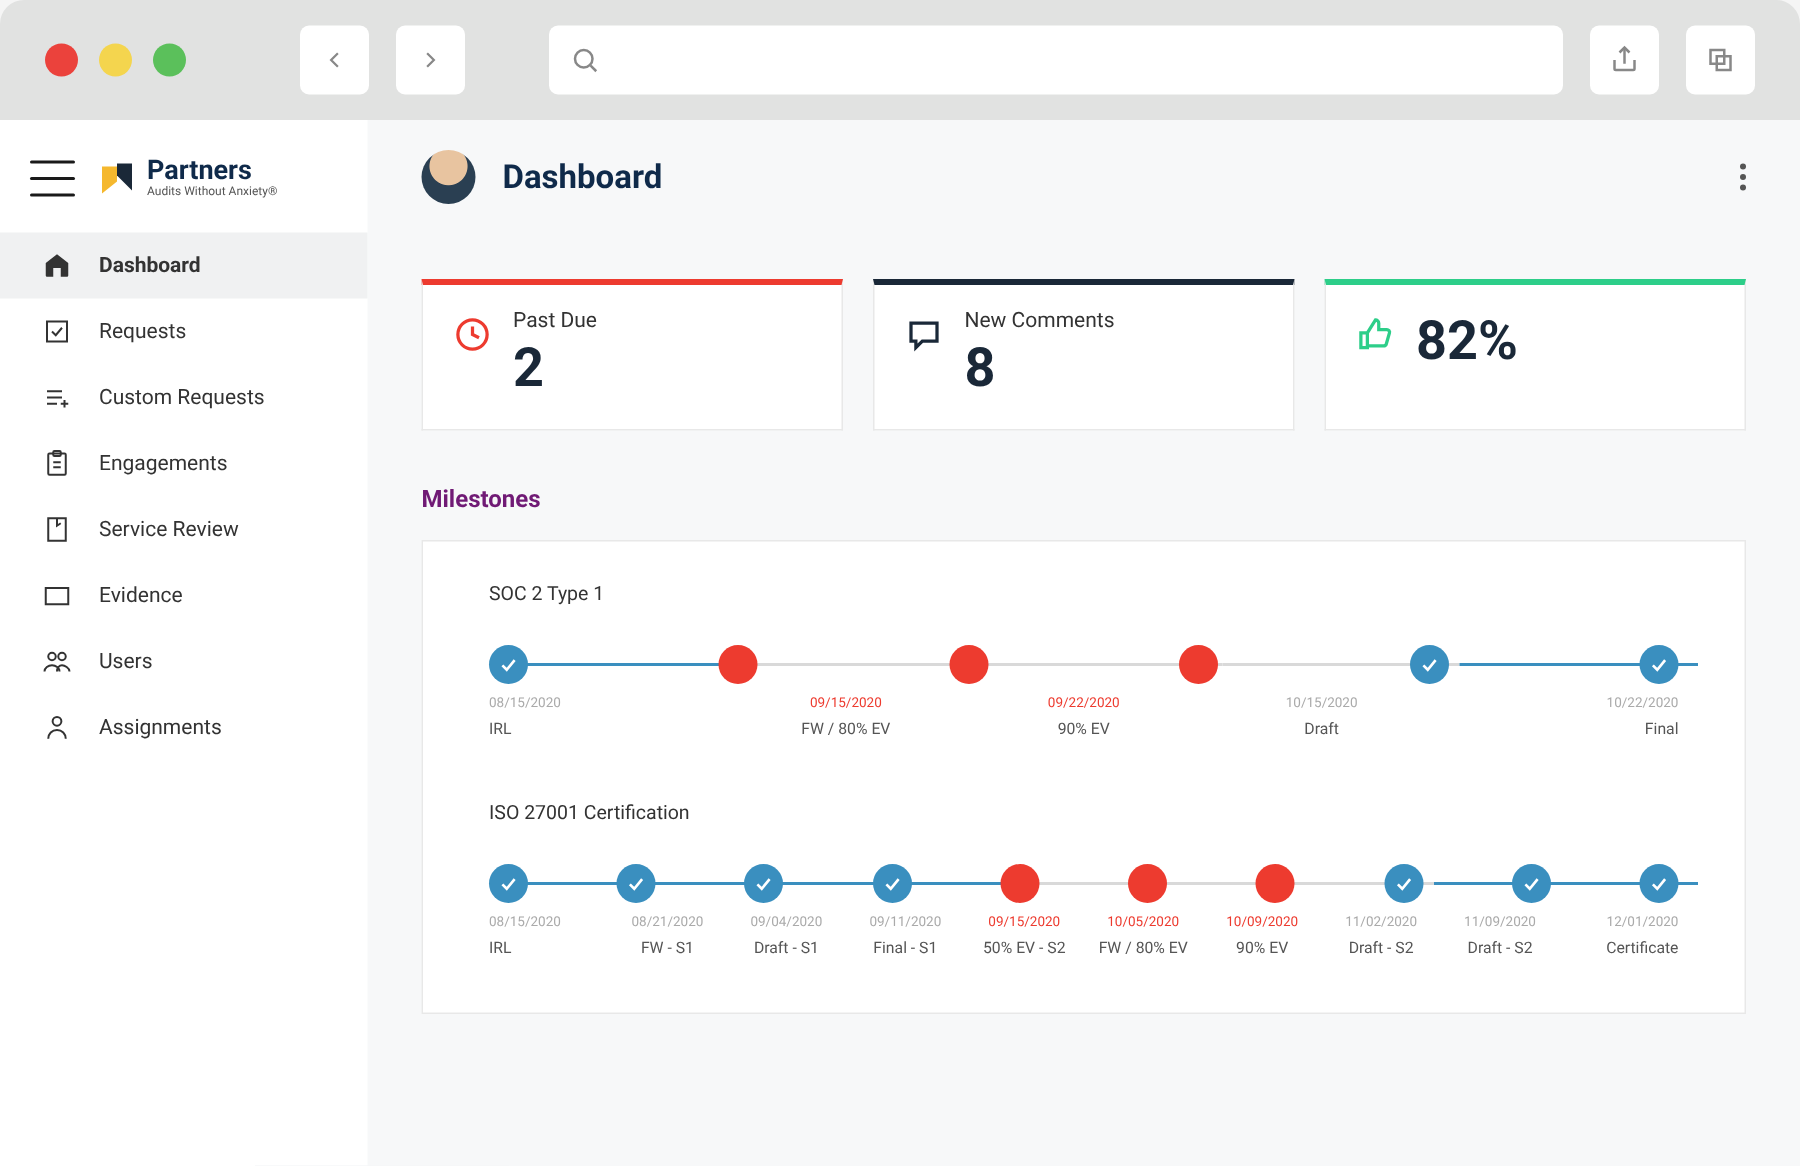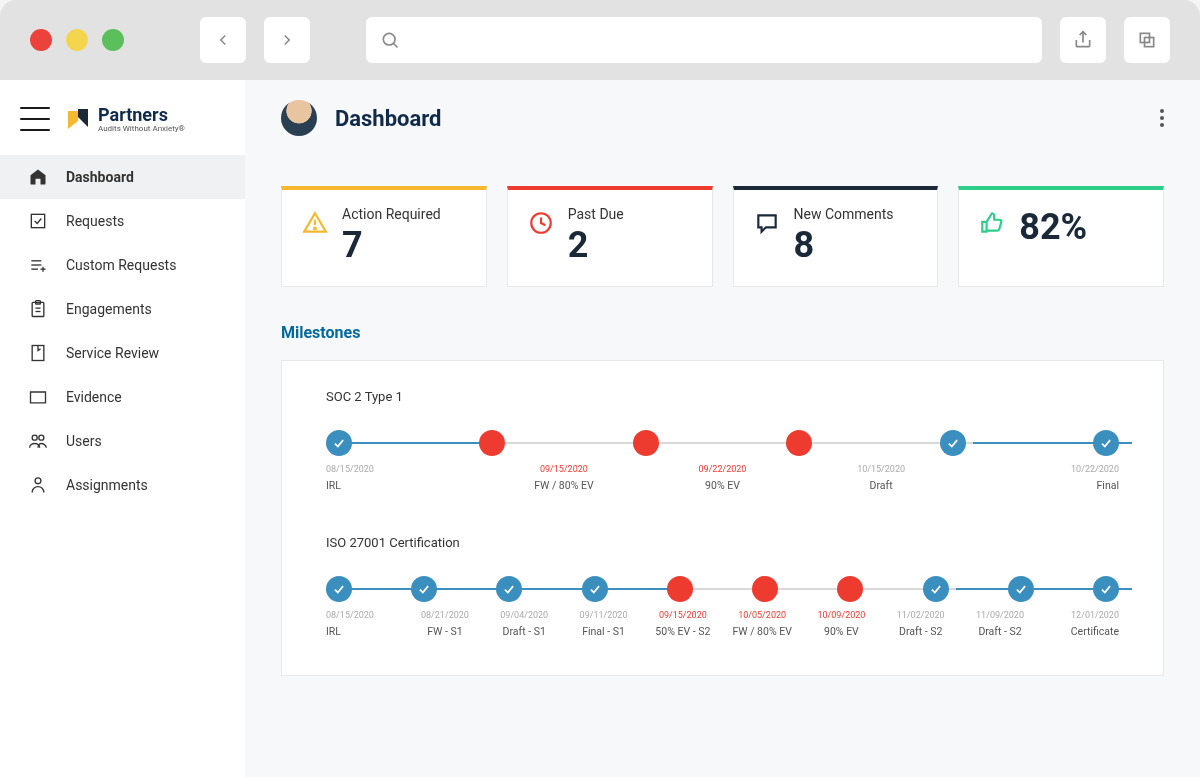--- a/index.html
+++ b/index.html
@@ -31,21 +31,21 @@
   .url-bar svg{width:20px;height:20px;stroke:#888;stroke-width:2;fill:none;}
   .chrome-btn{width:46px;height:46px;border-radius:6px;background:#fff;display:flex;align-items:center;justify-content:center;cursor:pointer;}
   .chrome-btn svg{width:20px;height:20px;stroke:#888;stroke-width:2;fill:none;}
 
   
   .app { display:flex; height:697px; background:#f7f8f9; }
   .sidebar { width:245px; background:#fff; display:flex; flex-direction:column; padding-top:15px;}
   .sidebar-header { display:flex; align-items:center; gap:14px; padding:10px 20px 22px; }
   .hamburger { width:30px; height:24px; display:flex; flex-direction:column; justify-content:space-between; cursor:pointer;}
   .hamburger span{height:2px;background:#1a1a1a;border-radius:2px;display:block;}
-  .logo{display:flex;align-items:center;gap:6px;}
+  .logo{display:flex;align-items:flex-start;gap:6px;}
   .logo-mark{width:28px;height:28px;position:relative;}
   .logo-text{font-weight:700;font-size:18px;color:#0f2a4a;line-height:1;}
   .logo-tag{font-size:8px;color:#555;white-space:nowrap;}
   .nav{list-style:none;}
   .nav li{display:flex;align-items:center;gap:18px;padding:12px 28px;cursor:pointer;font-size:14px;color:#333;}
   .nav li.active{background:#f0f1f2;font-weight:700;}
   .nav-icon{width:20px;height:20px;stroke:#333;stroke-width:1.6;fill:none;flex-shrink:0;}
 
   .main{flex:1;padding:20px 36px;overflow:auto;}
   .main-header{display:flex;align-items:center;gap:18px;margin-bottom:50px;}
@@ -57,32 +57,32 @@
   .cards{display:flex;gap:20px;margin-bottom:36px;}
   .card{flex:1;background:#fff;border:1px solid #e8e8e8;border-top:4px solid;padding:16px 20px 20px;display:flex;gap:14px;align-items:flex-start;}
   .card .card-icon{width:26px;height:26px;margin-top:4px;flex-shrink:0;}
   .card-label{font-size:14px;color:#333;margin-bottom:2px;}
   .card-value{font-size:36px;font-weight:700;color:#1a2838;}
   .c-yellow{border-top-color:#f5b82e;}
   .c-red{border-top-color:#ed3b2f;}
   .c-navy{border-top-color:#1a2838;}
   .c-green{border-top-color:#2dce89;}
 
-  .section-title{font-size:16px;color:#0369a1;margin-bottom:18px;}
+  .section-title{font-size:16px;color:#701a75;margin-bottom:18px;}
   .milestones-card{background:#fff;border:1px solid #e8e8e8;padding:28px 44px 36px;}
   .timeline{margin-bottom:42px;}
   .timeline:last-child{margin-bottom:0;}
   .timeline-title{font-size:13px;color:#333;margin-bottom:26px;}
   .timeline-track{position:relative;height:26px;}
   .timeline-dots{display:flex;justify-content:space-between;align-items:center;position:relative;z-index:2;}
   .t-dot{width:26px;height:26px;border-radius:50%;display:flex;align-items:center;justify-content:center;}
   .t-dot.blue{background:#3a8fbf;}
   .t-dot.red{background:#ed3b2f;}
   .t-dot svg{width:14px;height:14px;stroke:#fff;stroke-width:3;fill:none;}
-  .timeline-labels{display:flex;justify-content:space-between;margin-top:8px;}
+  .timeline-labels{display:flex;justify-content:center;margin-top:8px;}
   .t-label{flex:1;text-align:center;min-width:0;}
   .t-label:first-child{text-align:left;}
   .t-label:last-child{text-align:right;}
   .t-date{font-size:9px;color:#aaa;display:block;}
   .t-date.overdue{color:#ed3b2f;}
   .t-name{font-size:10.5px;color:#555;}
   .seg-line{position:absolute;top:12px;height:2px;z-index:1;}
 </style>
 </head>
 <body>
@@ -218,31 +218,20 @@
       <div class="avatar"></div>
       <h1 class="page-title">Dashboard</h1>
       <div class="kebab">
           <span></span>
           <span></span>
           <span></span>
         </div>
     </div>
 
     <div class="cards">
-      <div class="card c-yellow">
-        <svg class="card-icon" viewBox="0 0 24 24" fill="none" stroke="#f5b82e" stroke-width="2">
-            <path d="M12 3 L22 20 L2 20 Z"></path>
-            <line x1="12" y1="9" x2="12" y2="14"></line>
-            <circle cx="12" cy="17" r="0.8" fill="#f5b82e"></circle>
-          </svg>
-        <div>
-          <div class="card-label">Action Required</div>
-          <div class="card-value">7</div>
-        </div>
-      </div>
       <div class="card c-red">
         <svg class="card-icon" viewBox="0 0 24 24" fill="none" stroke="#ed3b2f" stroke-width="2">
             <circle cx="12" cy="12" r="9"></circle>
             <polyline points="12 7 12 12 16 14"></polyline>
           </svg>
         <div>
           <div class="card-label">Past Due</div>
           <div class="card-value">2</div>
         </div>
       </div>

